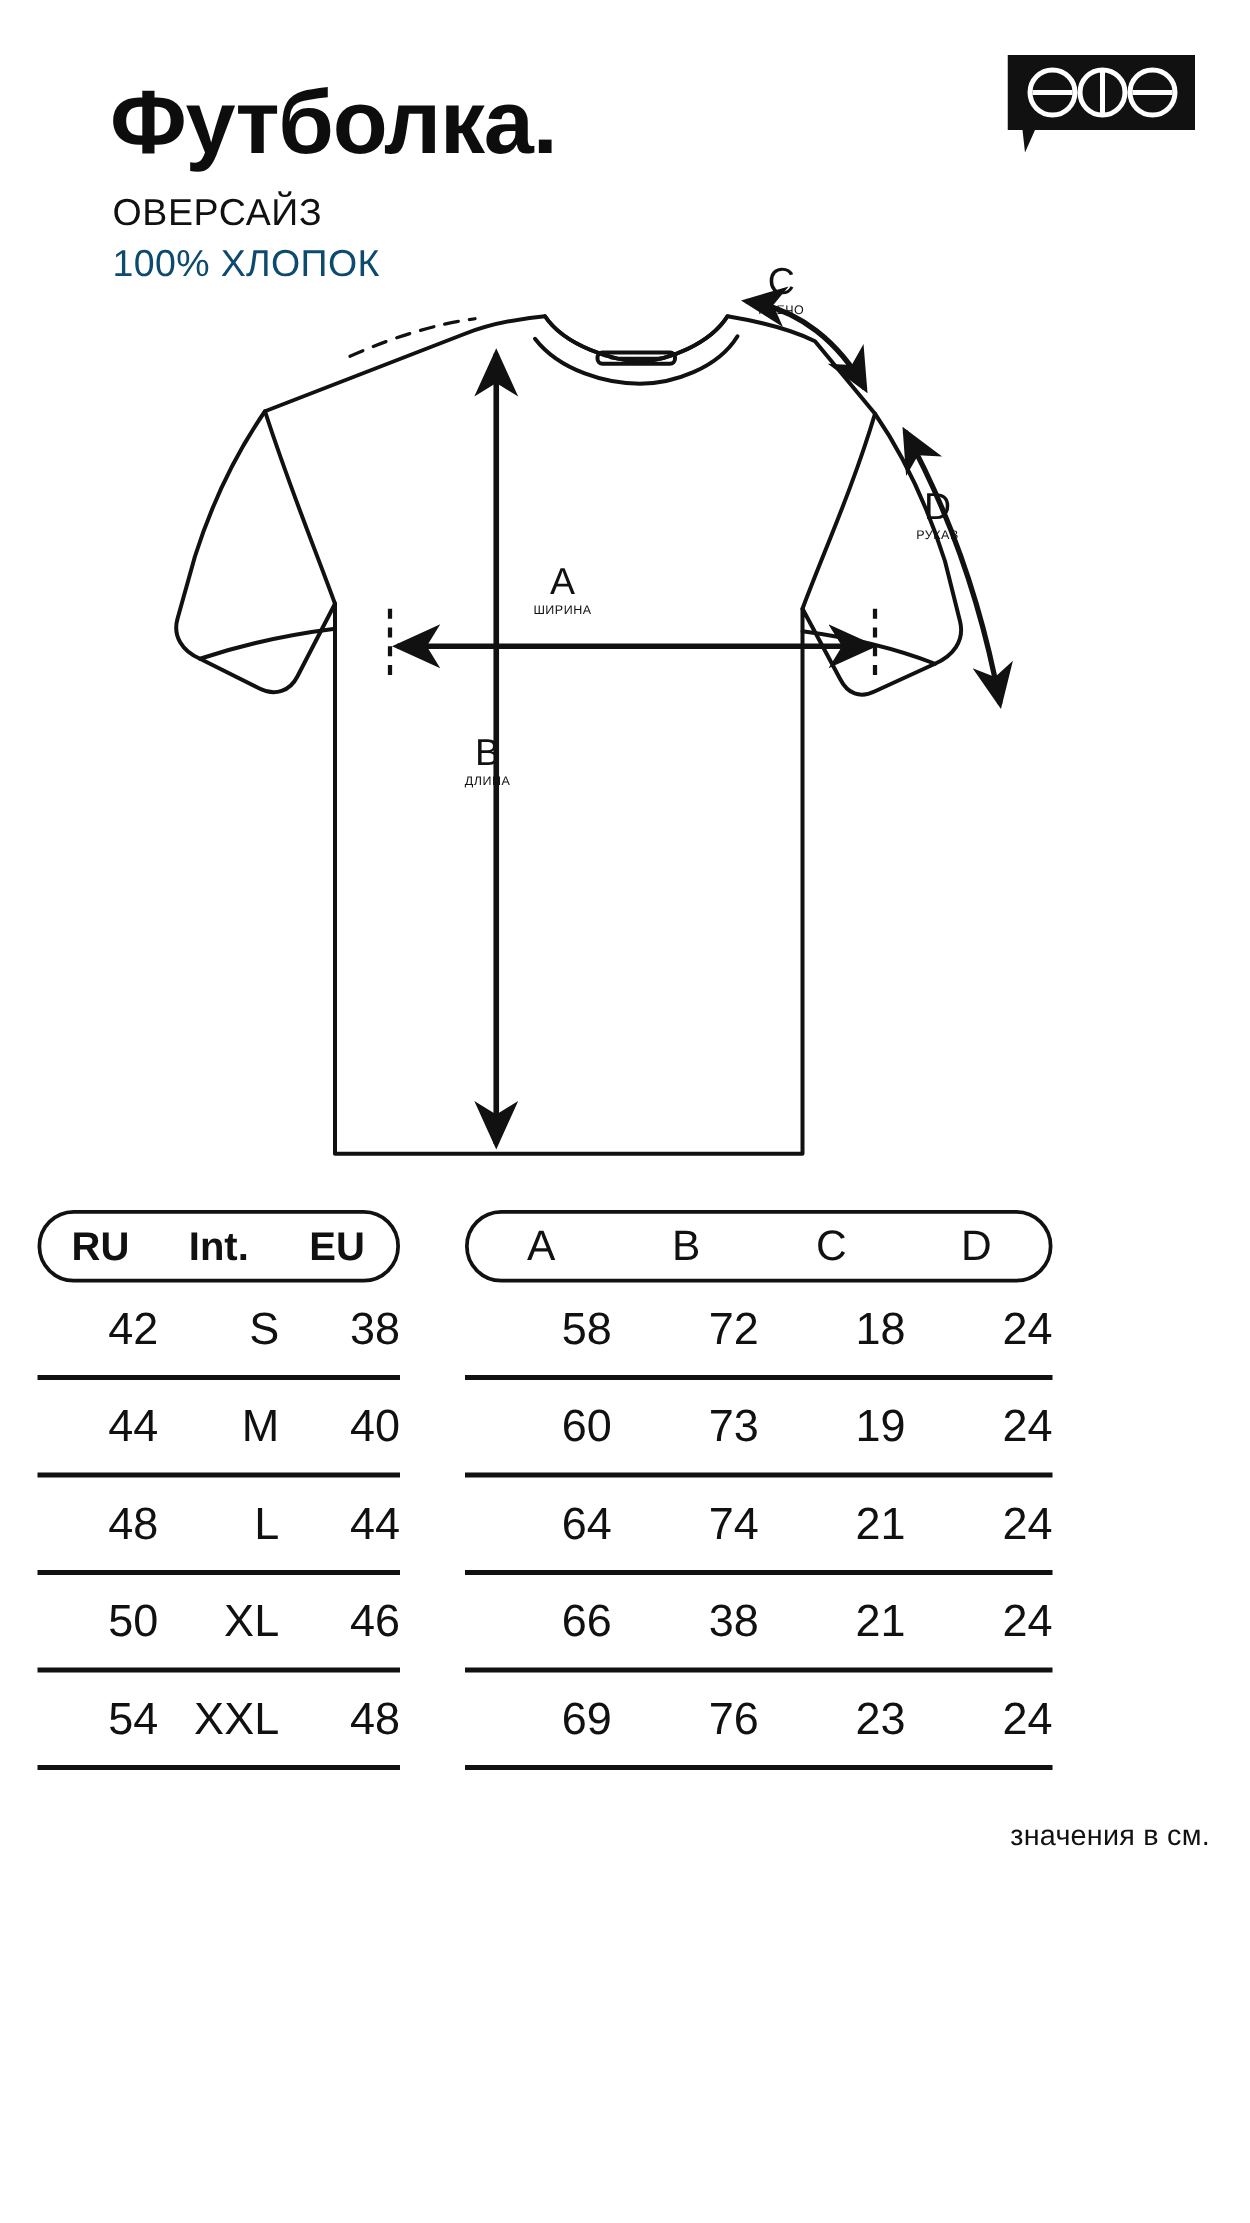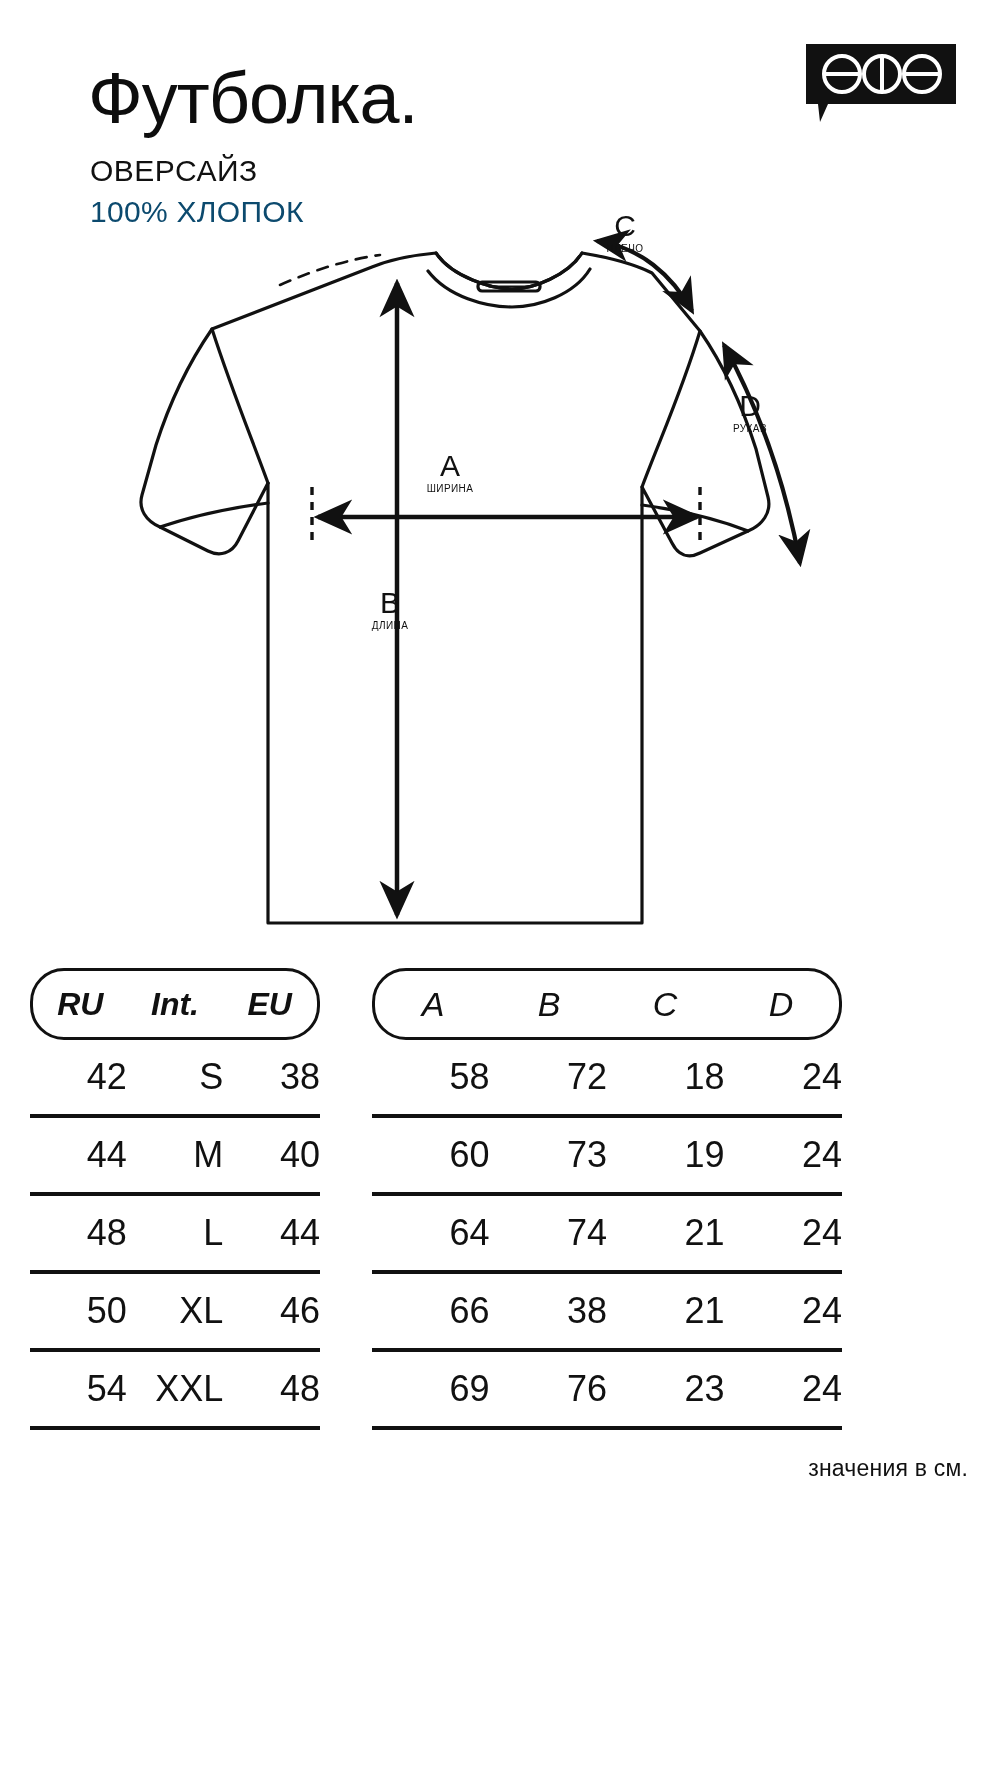--- a/index.html
+++ b/index.html
@@ -19,21 +19,21 @@
     background: #ffffff;
     overflow: hidden;
   }
 
   
   .title {
     position: absolute;
     left: 88px;
     top: 62px;
     font-size: 72px;
-    font-weight: 400;
+    font-weight: 700;
     letter-spacing: -1px;
     line-height: 1;
     color: #0d0d0d;
   }
   .subtitle-1 {
     position: absolute;
     left: 90px;
     top: 156px;
     font-size: 30px;
     font-weight: 400;
@@ -97,25 +97,24 @@
   
   .table {
     position: absolute;
   }
   .table-left  { left: 30px;  top: 968px; width: 290px; }
   .table-right { left: 372px; top: 968px; width: 470px; }
 
   .thead {
     border: 3px solid #111111;
     border-radius: 34px;
-    height: 72px;
+    height: 58px;
     display: flex;
     align-items: center;
     box-sizing: border-box;
-    font-style: italic;
   }
   .thead .cell {
     flex: 1;
     text-align: center;
     font-size: 32px;
     font-weight: 700;
     color: #111111;
   }
   .table-right .thead .cell {
     font-weight: 400;

